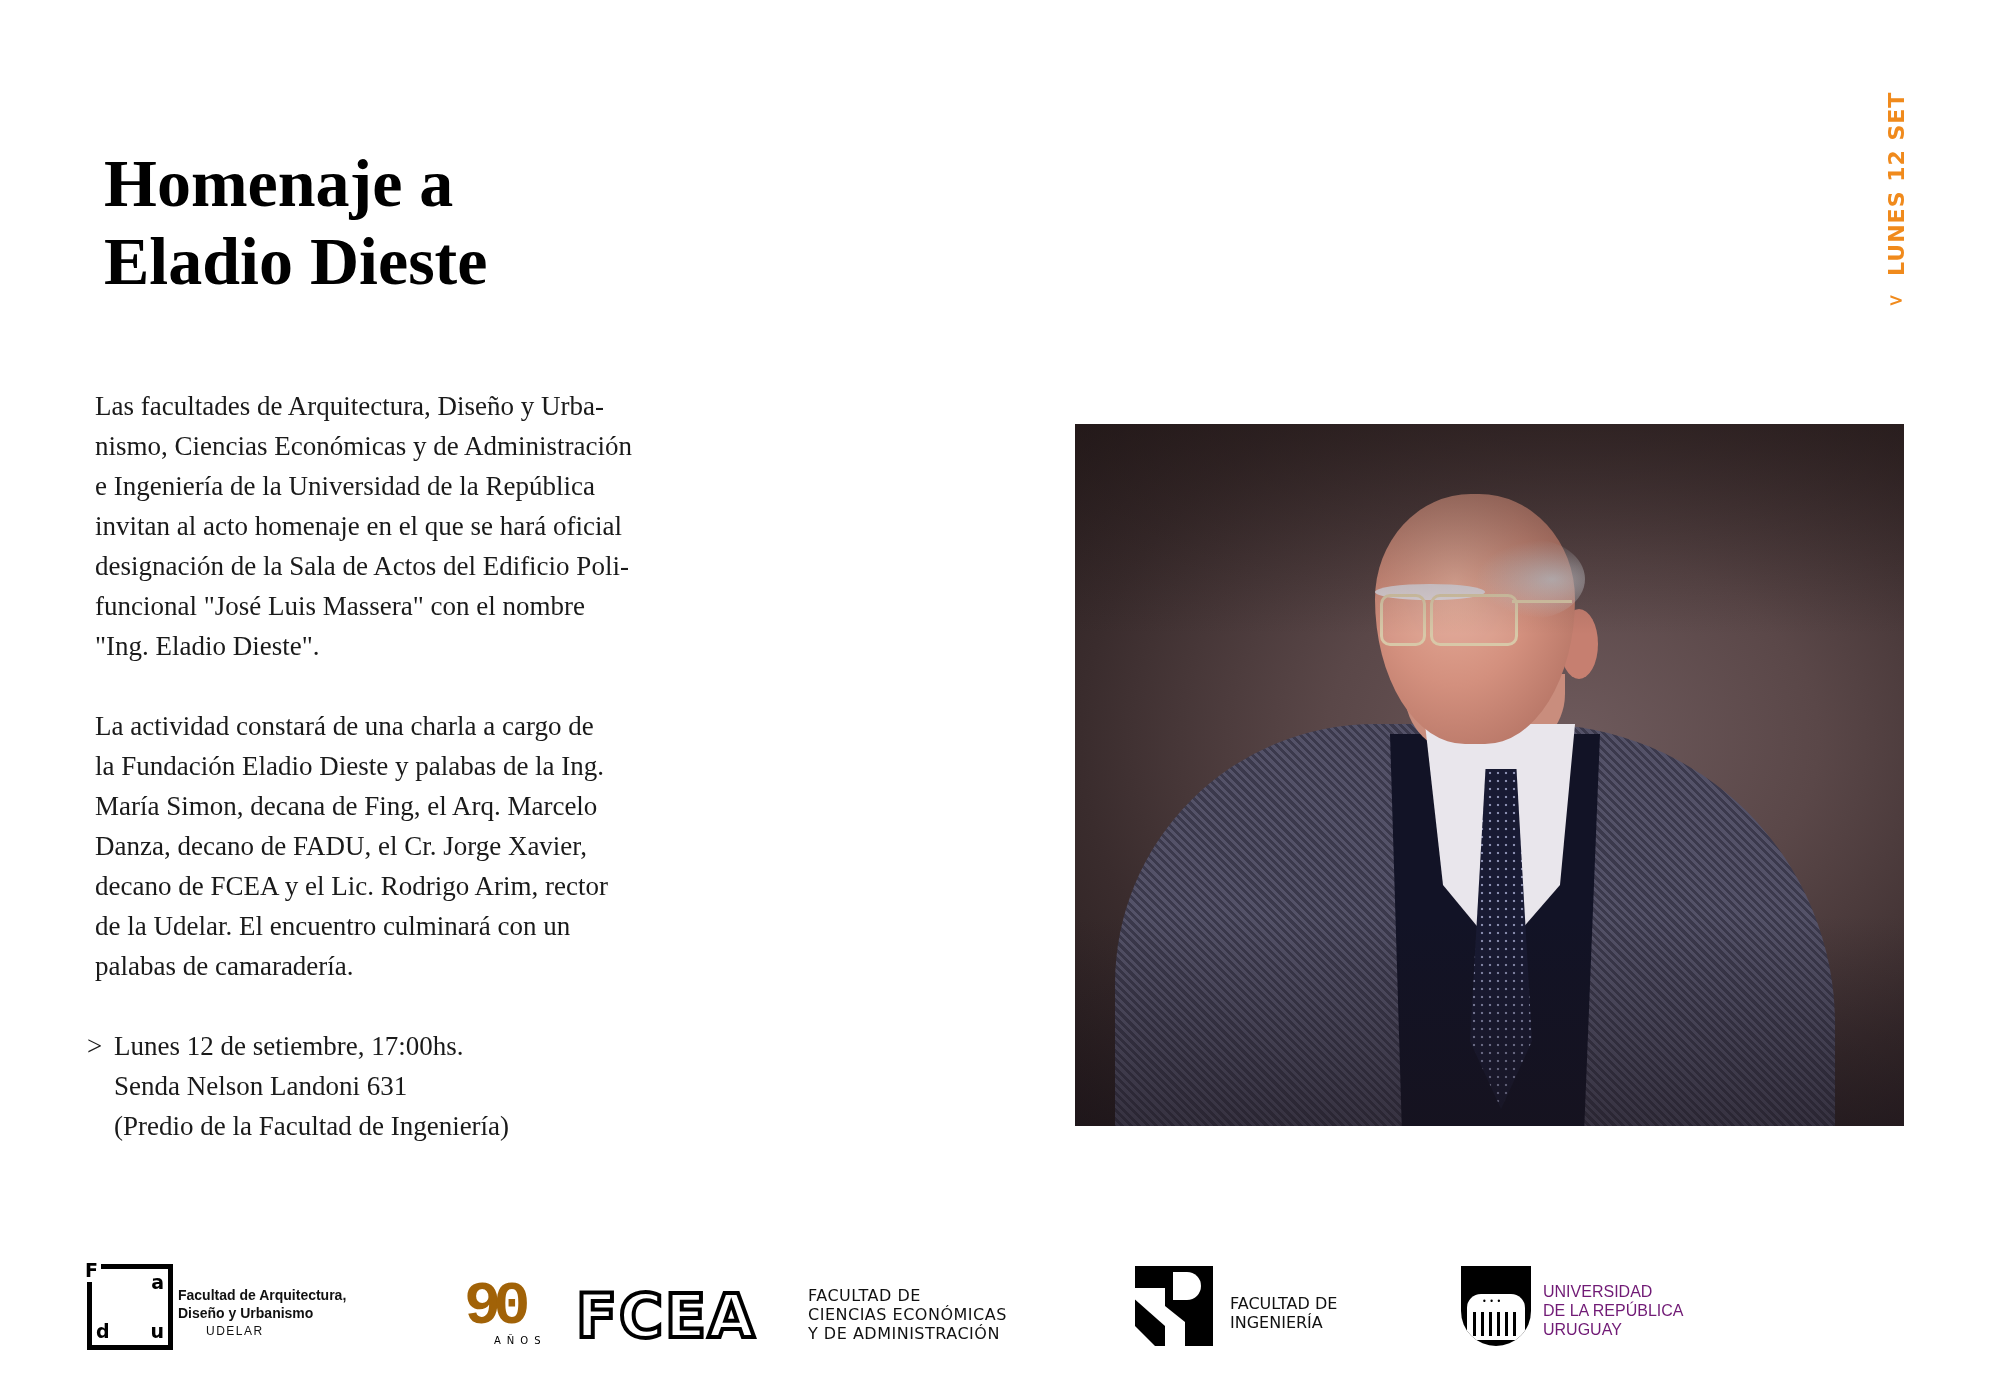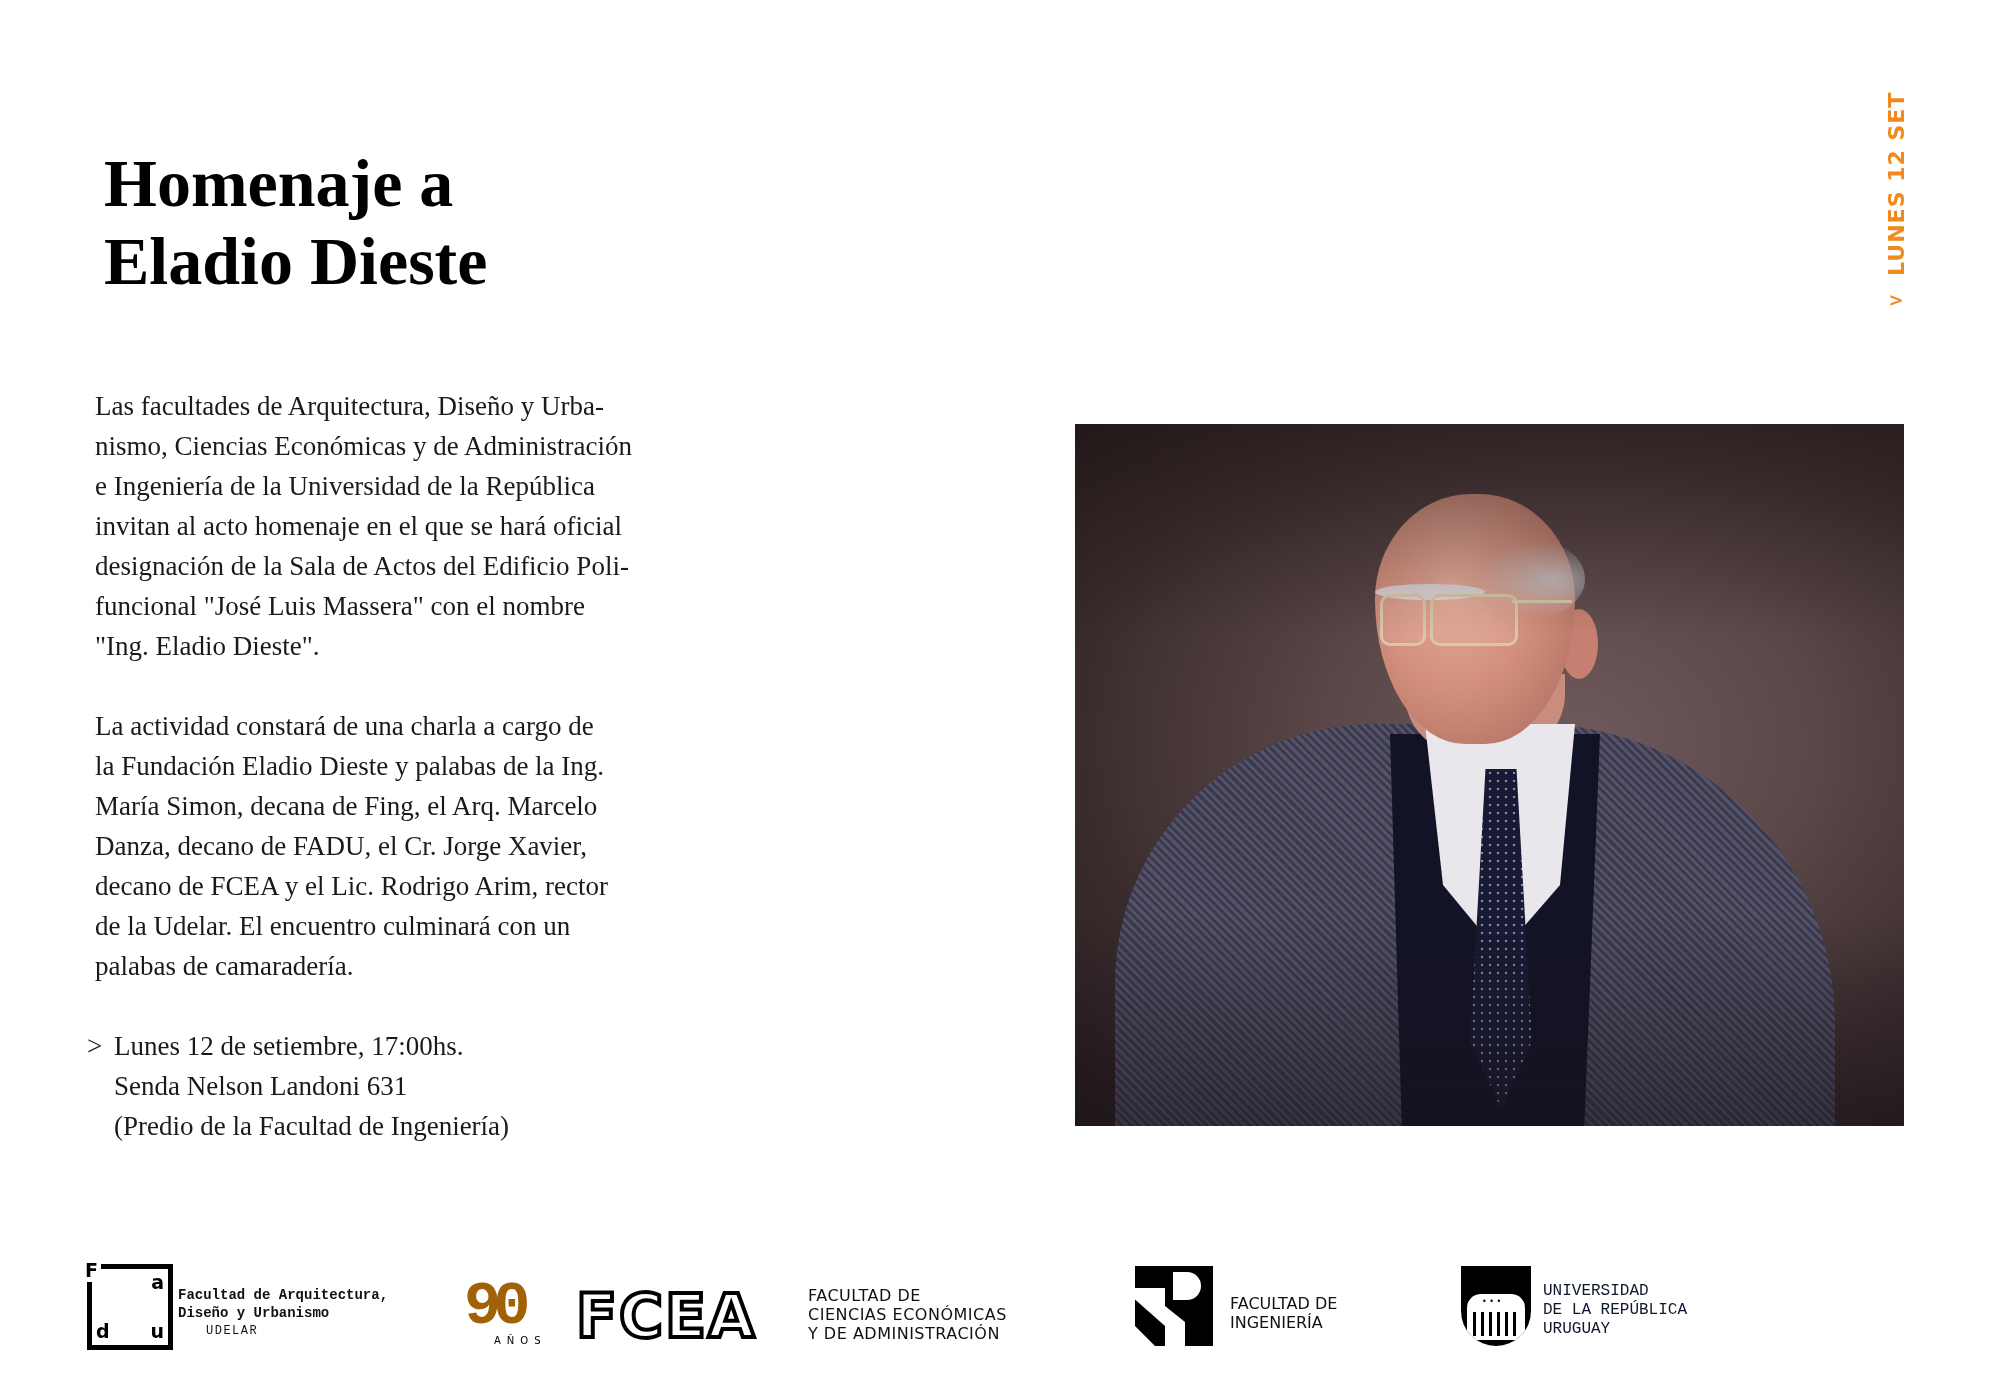--- a/index.html
+++ b/index.html
@@ -32,40 +32,40 @@
   .glasses .l1 { left: 0; width: 40px; }
   .glasses .l2 { left: 50px; }
   .glasses .arm { position: absolute; left: 132px; top: 6px; width: 60px; height: 3px; background: #d8c8a8; }
   .logos { position: absolute; left: 0; top: 0; width: 2000px; height: 1394px; pointer-events: none; }
   .fadu-box { position: absolute; left: 87px; top: 1264px; width: 76px; height: 76px; border-left: 5px solid #000; border-bottom: 5px solid #000; border-right: 5px solid #000; border-top: 5px solid #000; font-family: "DejaVu Sans", sans-serif; font-weight: bold; font-size: 19px; color: #000; }
   .fadu-box .lt { position: absolute; line-height: 1; background: #fff; }
   .fadu-box .F { left: -7px; top: -8px; padding: 0 3px 2px 0; }
   .fadu-box .a { right: 4px; top: 4px; }
   .fadu-box .d { left: 4px; bottom: 4px; }
   .fadu-box .u { right: 4px; bottom: 4px; }
-  .fadu-text { position: absolute; left: 178px; top: 1286px; font-family: Liberation Mono, monospace; font-size: 14px; line-height: 18px; color: #111; }
+  .fadu-text { position: absolute; left: 178px; top: 1286px; font-family: Liberation Sans, sans-serif; font-size: 14px; line-height: 18px; color: #111; }
   .fadu-text .b { font-weight: bold; display: block; white-space: nowrap; }
   .fadu-text .s { display: block; letter-spacing: 1.5px; font-size: 12px; white-space: nowrap; margin-left: 28px; }
   .ninety { position: absolute; left: 464px; top: 1276px; font-family: Liberation Mono, monospace; font-weight: bold; font-size: 62px; line-height: 62px; letter-spacing: -8px; color: #a16207; }
   .anos { position: absolute; left: 494px; top: 1335px; font-family: "DejaVu Sans", sans-serif; font-size: 10px; letter-spacing: 6px; color: #000; text-align: right; }
   .fcea-word { position: absolute; left: 576px; top: 1286px; font-family: "DejaVu Sans", sans-serif; font-weight: bold; font-size: 60px; line-height: 60px; color: #fff; -webkit-text-stroke: 4px #000; letter-spacing: 2px; }
   .fcea-text { position: absolute; left: 808px; top: 1286px; font-family: "DejaVu Sans", sans-serif; font-size: 16px; line-height: 19px; color: #111; letter-spacing: 0.5px; }
   .fcea-text span { display: block; white-space: nowrap; }
   .fing-logo { position: absolute; left: 1135px; top: 1266px; width: 78px; height: 80px; background: #000; overflow: hidden; }
   .fing-logo .w1 { position: absolute; left: 38px; top: 6px; width: 28px; height: 28px; background: #fff; border-radius: 0 50% 50% 0; }
   .fing-logo .w2 { position: absolute; left: 0; top: 22px; width: 30px; height: 38px; background: #fff; clip-path: polygon(0 0, 100% 0, 100% 100%, 0 30%); }
   .fing-logo .w3 { position: absolute; left: 0; top: 60px; width: 20px; height: 20px; background: #fff; clip-path: polygon(0 0, 100% 100%, 0 100%); }
   .fing-logo .w4 { position: absolute; left: 30px; top: 40px; width: 20px; height: 40px; background: #fff; clip-path: polygon(0 0, 100% 40%, 100% 100%, 0 100%); }
   .fing-text { position: absolute; left: 1230px; top: 1294px; font-family: "DejaVu Sans", sans-serif; font-size: 16px; line-height: 19px; color: #111; }
   .fing-text span { display: block; white-space: nowrap; }
   .udelar-crest { position: absolute; left: 1461px; top: 1266px; width: 70px; height: 80px; background: #000; border-radius: 0 0 35px 35px; overflow: hidden; }
   .udelar-crest .bld { position: absolute; left: 6px; top: 28px; width: 58px; height: 46px; background: #fff; border-radius: 14px 14px 0 0; }
   .udelar-crest .bld::before { content: ""; position: absolute; left: 6px; top: 18px; width: 46px; height: 24px; background: repeating-linear-gradient(90deg, #000 0 3px, #fff 3px 8px); }
   .udelar-crest .bld::after { content: "• • •"; position: absolute; left: 15px; top: 3px; font-size: 8px; color: #000; font-family: "DejaVu Sans", sans-serif; }
-  .udelar-text { position: absolute; left: 1543px; top: 1282px; font-family: Liberation Mono, monospace; font-size: 16px; line-height: 19px; color: #0f172a; }
+  .udelar-text { position: absolute; left: 1543px; top: 1282px; font-family: Liberation Sans, sans-serif; font-size: 16px; line-height: 19px; color: #701a75; }
   .udelar-text span { display: block; white-space: nowrap; }
 </style>
 </head>
 <body>
 
 <h1 class="title">
   <span>Homenaje a</span>
   <span>Eladio Dieste</span>
 </h1>
 

